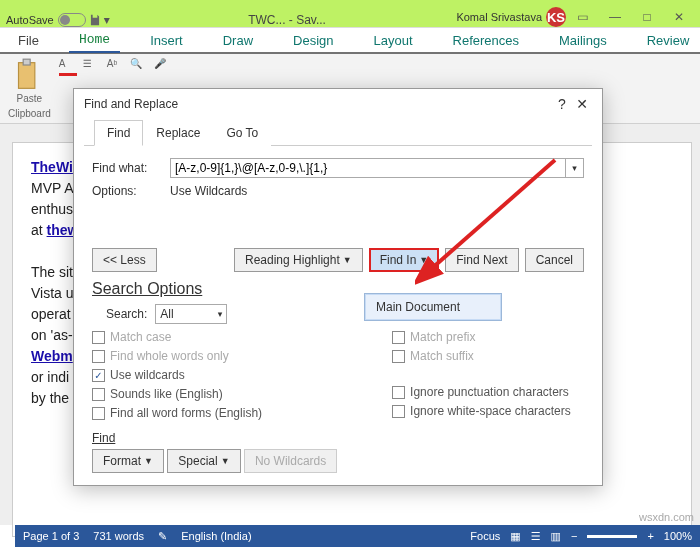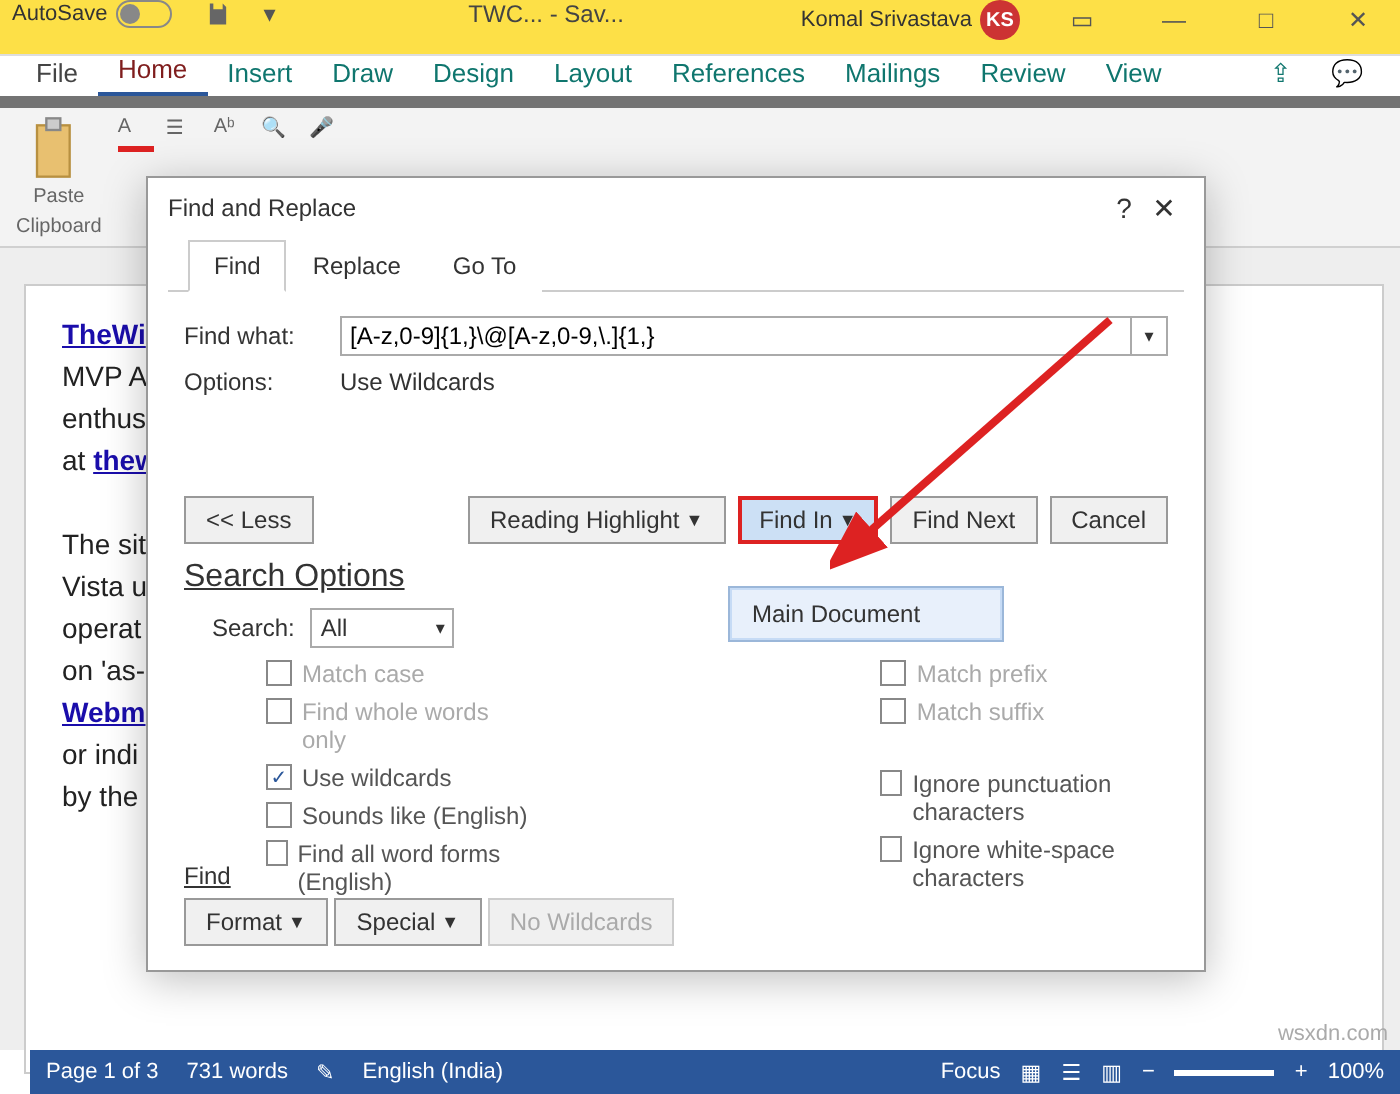--- a/index.html
+++ b/index.html
@@ -1,32 +1,32 @@
 <!DOCTYPE html>
 <html><head>
 <meta charset="utf-8">
 <style>
 * { box-sizing: border-box; margin: 0; padding: 0; font-family: "Segoe UI", Tahoma, sans-serif; }
 body { width: 700px; height: 547px; background: #fff; overflow: hidden; font-size: 12px; color: #333; position: relative; }
 
 
-.titlebar { height: 28px; background: #fde047; border-bottom: 1px solid #ddd; display: flex; align-items: flex-start; padding: 0 6px; gap: 16px; }
+.titlebar { height: 28px; background: #bef264; border-bottom: 1px solid #ddd; display: flex; align-items: flex-end; padding: 0 6px; gap: 2px; }
 .autosave { display: flex; align-items: center; gap: 4px; font-size: 11px; }
 .toggle { width: 28px; height: 14px; border: 1px solid #888; border-radius: 7px; position: relative; }
 .toggle::after { content: ""; width: 10px; height: 10px; background: #888; border-radius: 50%; position: absolute; top: 1px; left: 1px; }
 .qat-icon { width: 14px; height: 14px; color: #555; }
 .doctitle { flex: 1; text-align: center; font-size: 12px; color: #444; }
 .user { display: flex; align-items: center; gap: 4px; font-size: 11px; }
-.user-badge { width: 20px; height: 20px; background: #c33; color: #fff; border-radius: 50%; display: flex; align-items: center; justify-content: center; font-size: 10px; font-weight: bold; }
+.user-badge { width: 20px; height: 20px; background: #c33; color: #fff; border-radius: 50%; display: flex; align-items: center; justify-content: center; font-size: 13px; font-weight: bold; }
 .win-btn { width: 30px; height: 20px; display: flex; align-items: center; justify-content: center; color: #555; }
 
 
-.ribbon-tabs { height: 26px; background: #fff; display: flex; align-items: flex-end; padding: 0 8px; gap: 0; border-bottom: 6px solid #737373; }
+.ribbon-tabs { height: 26px; background: #fff; display: flex; align-items: center; padding: 0 8px; gap: 20px; border-bottom: 2px solid #737373; }
 .ribbon-tab { padding: 4px 10px; font-size: 13px; color: #0f766e; }
-.ribbon-tab.active { color: #7f1d1d; border-bottom: 2px solid #2b579a; }
+.ribbon-tab.active { color: #15803d; border-bottom: 2px solid #2b579a; font-family: Liberation Mono, monospace; }
 .file-tab { background: none; color: #444; }
 
 
 .ribbon { height: 70px; background: #f3f3f3; border-bottom: 1px solid #d0d0d0; display: flex; padding: 4px 8px; gap: 8px; }
 .rib-group { display: flex; flex-direction: column; align-items: center; font-size: 10px; color: #666; }
 .paste-icon { width: 28px; height: 35px; }
 .clip-label { margin-top: auto; padding-top: 2px; }
 .rib-icons-row { display: flex; gap: 6px; flex-wrap: wrap; width: 180px; }
 .rib-i { width: 18px; height: 18px; }
 
@@ -55,21 +55,21 @@
 .dlg-dd { width: 18px; height: 20px; border: 1px solid #aaa; border-left: none; display: flex; align-items: center; justify-content: center; font-size: 9px; }
 .dlg-btns { display: flex; gap: 6px; margin-top: 50px; margin-bottom: 8px; align-items: center; }
 .btn { padding: 4px 10px; border: 1px solid #999; background: #f0f0f0; font-size: 12px; display: inline-flex; align-items: center; gap: 3px; }
 .btn.hi { border: 2px solid #d22; background: #cce0f5; padding: 3px 9px; }
 .caret { font-size: 9px; }
 .findin-menu { position: absolute; top: 204px; left: 290px; width: 138px; border: 1px solid #9bb7d9; background: #e8f0fb; }
 .findin-item { padding: 5px 10px; font-size: 12px; border: 1px solid #c6dbf5; }
 .sect-head { text-decoration: underline; font-size: 16px; margin-bottom: 6px; }
 .search-opts { display: flex; gap: 40px; }
 .col { display: flex; flex-direction: column; gap: 5px; }
-.cb-row { display: flex; align-items: flex-start; gap: 5px; font-size: 12px; color: #555; margin-left: 41px; }
+.cb-row { display: flex; align-items: flex-end; gap: 5px; font-size: 12px; color: #555; }
 .cb-row.dis { color: #aaa; }
 .cb { width: 13px; height: 13px; border: 1px solid #888; display: inline-flex; align-items: center; justify-content: center; font-size: 10px; color: #2b579a; }
 .select { width: 72px; height: 20px; border: 1px solid #aaa; display: flex; align-items: center; padding: 0 4px; justify-content: space-between; font-size: 12px; }
 .find-footer { position: absolute; bottom: 12px; left: 18px; right: 18px; }
 .find-footer .lbl { text-decoration: underline; margin-bottom: 4px; display: block; }
 
 
 .arrow-svg { position: absolute; top: 150px; left: 415px; pointer-events: none; }
 
 .watermark { position: absolute; bottom: 24px; right: 6px; font-size: 11px; color: #aaa; }

